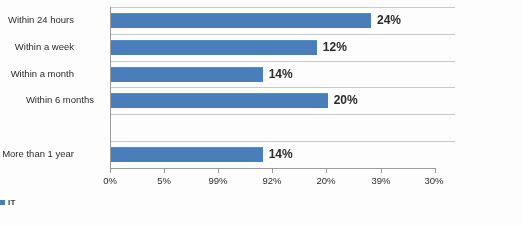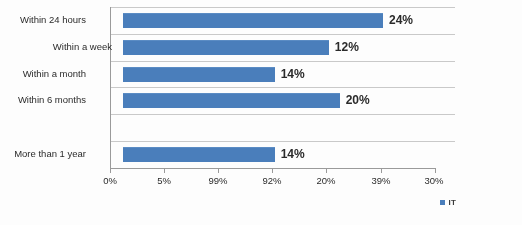--- a/index.html
+++ b/index.html
@@ -62,21 +62,21 @@
     position: absolute;
     top: 169px;
     width: 1px;
     height: 4px;
     background: #9a9a9a;
   }
 
   
   .cat-row {
     position: absolute;
-    left: 12px;
+    left: 0;
     width: 490px;
     height: 26.8px;
   }
 
   .cat-label {
     position: absolute;
     right: 416px;
     width: 150px;
     text-align: right;
     font-size: 9.5px;
@@ -115,21 +115,21 @@
     font-size: 9.5px;
     color: #2b2b2b;
   }
 
   
   .legend {
     position: absolute;
     left: 0;
     top: 198px;
     width: 456px;
-    text-align: right;
+    text-align: left;
     font-size: 8px;
     color: #3a3a3a;
   }
   .legend-inner {
     display: inline-block;
     white-space: nowrap;
   }
   .legend-swatch {
     display: inline-block;
     width: 5px;
@@ -169,33 +169,33 @@
   <div class="tick" style="left:326px;"></div>
   <div class="tick" style="left:381px;"></div>
   <div class="tick" style="left:435px;"></div>
 
   <div class="cat-row" style="top:7px;">
     <div class="cat-label">Within 24 hours</div>
     <div class="bar" style="width: 260px;"></div>
     <div class="bar-value" style="left: 377px;">24%</div>
   </div>
 
-  <div class="cat-row" style="top:33.8px;padding-left:26px;">
+  <div class="cat-row" style="top:33.8px;">
     <div class="cat-label">Within a week</div>
     <div class="bar" style="width: 205.833px;"></div>
     <div class="bar-value" style="left: 322.833px;">12%</div>
   </div>
 
   <div class="cat-row" style="top:60.6px;">
     <div class="cat-label">Within a month</div>
     <div class="bar" style="width: 151.667px;"></div>
     <div class="bar-value" style="left: 268.667px;">14%</div>
   </div>
 
-  <div class="cat-row" style="top:87.4px;">
+  <div class="cat-row" style="top:87.4px;padding-left:20px;">
     <div class="cat-label">Within 6 months</div>
     <div class="bar" style="width: 216.667px;"></div>
     <div class="bar-value" style="left: 333.667px;">20%</div>
   </div>
 
 
   <div class="cat-row" style="top:141px;">
     <div class="cat-label">More than 1 year</div>
     <div class="bar" style="width: 151.667px;"></div>
     <div class="bar-value" style="left: 268.667px;">14%</div>

